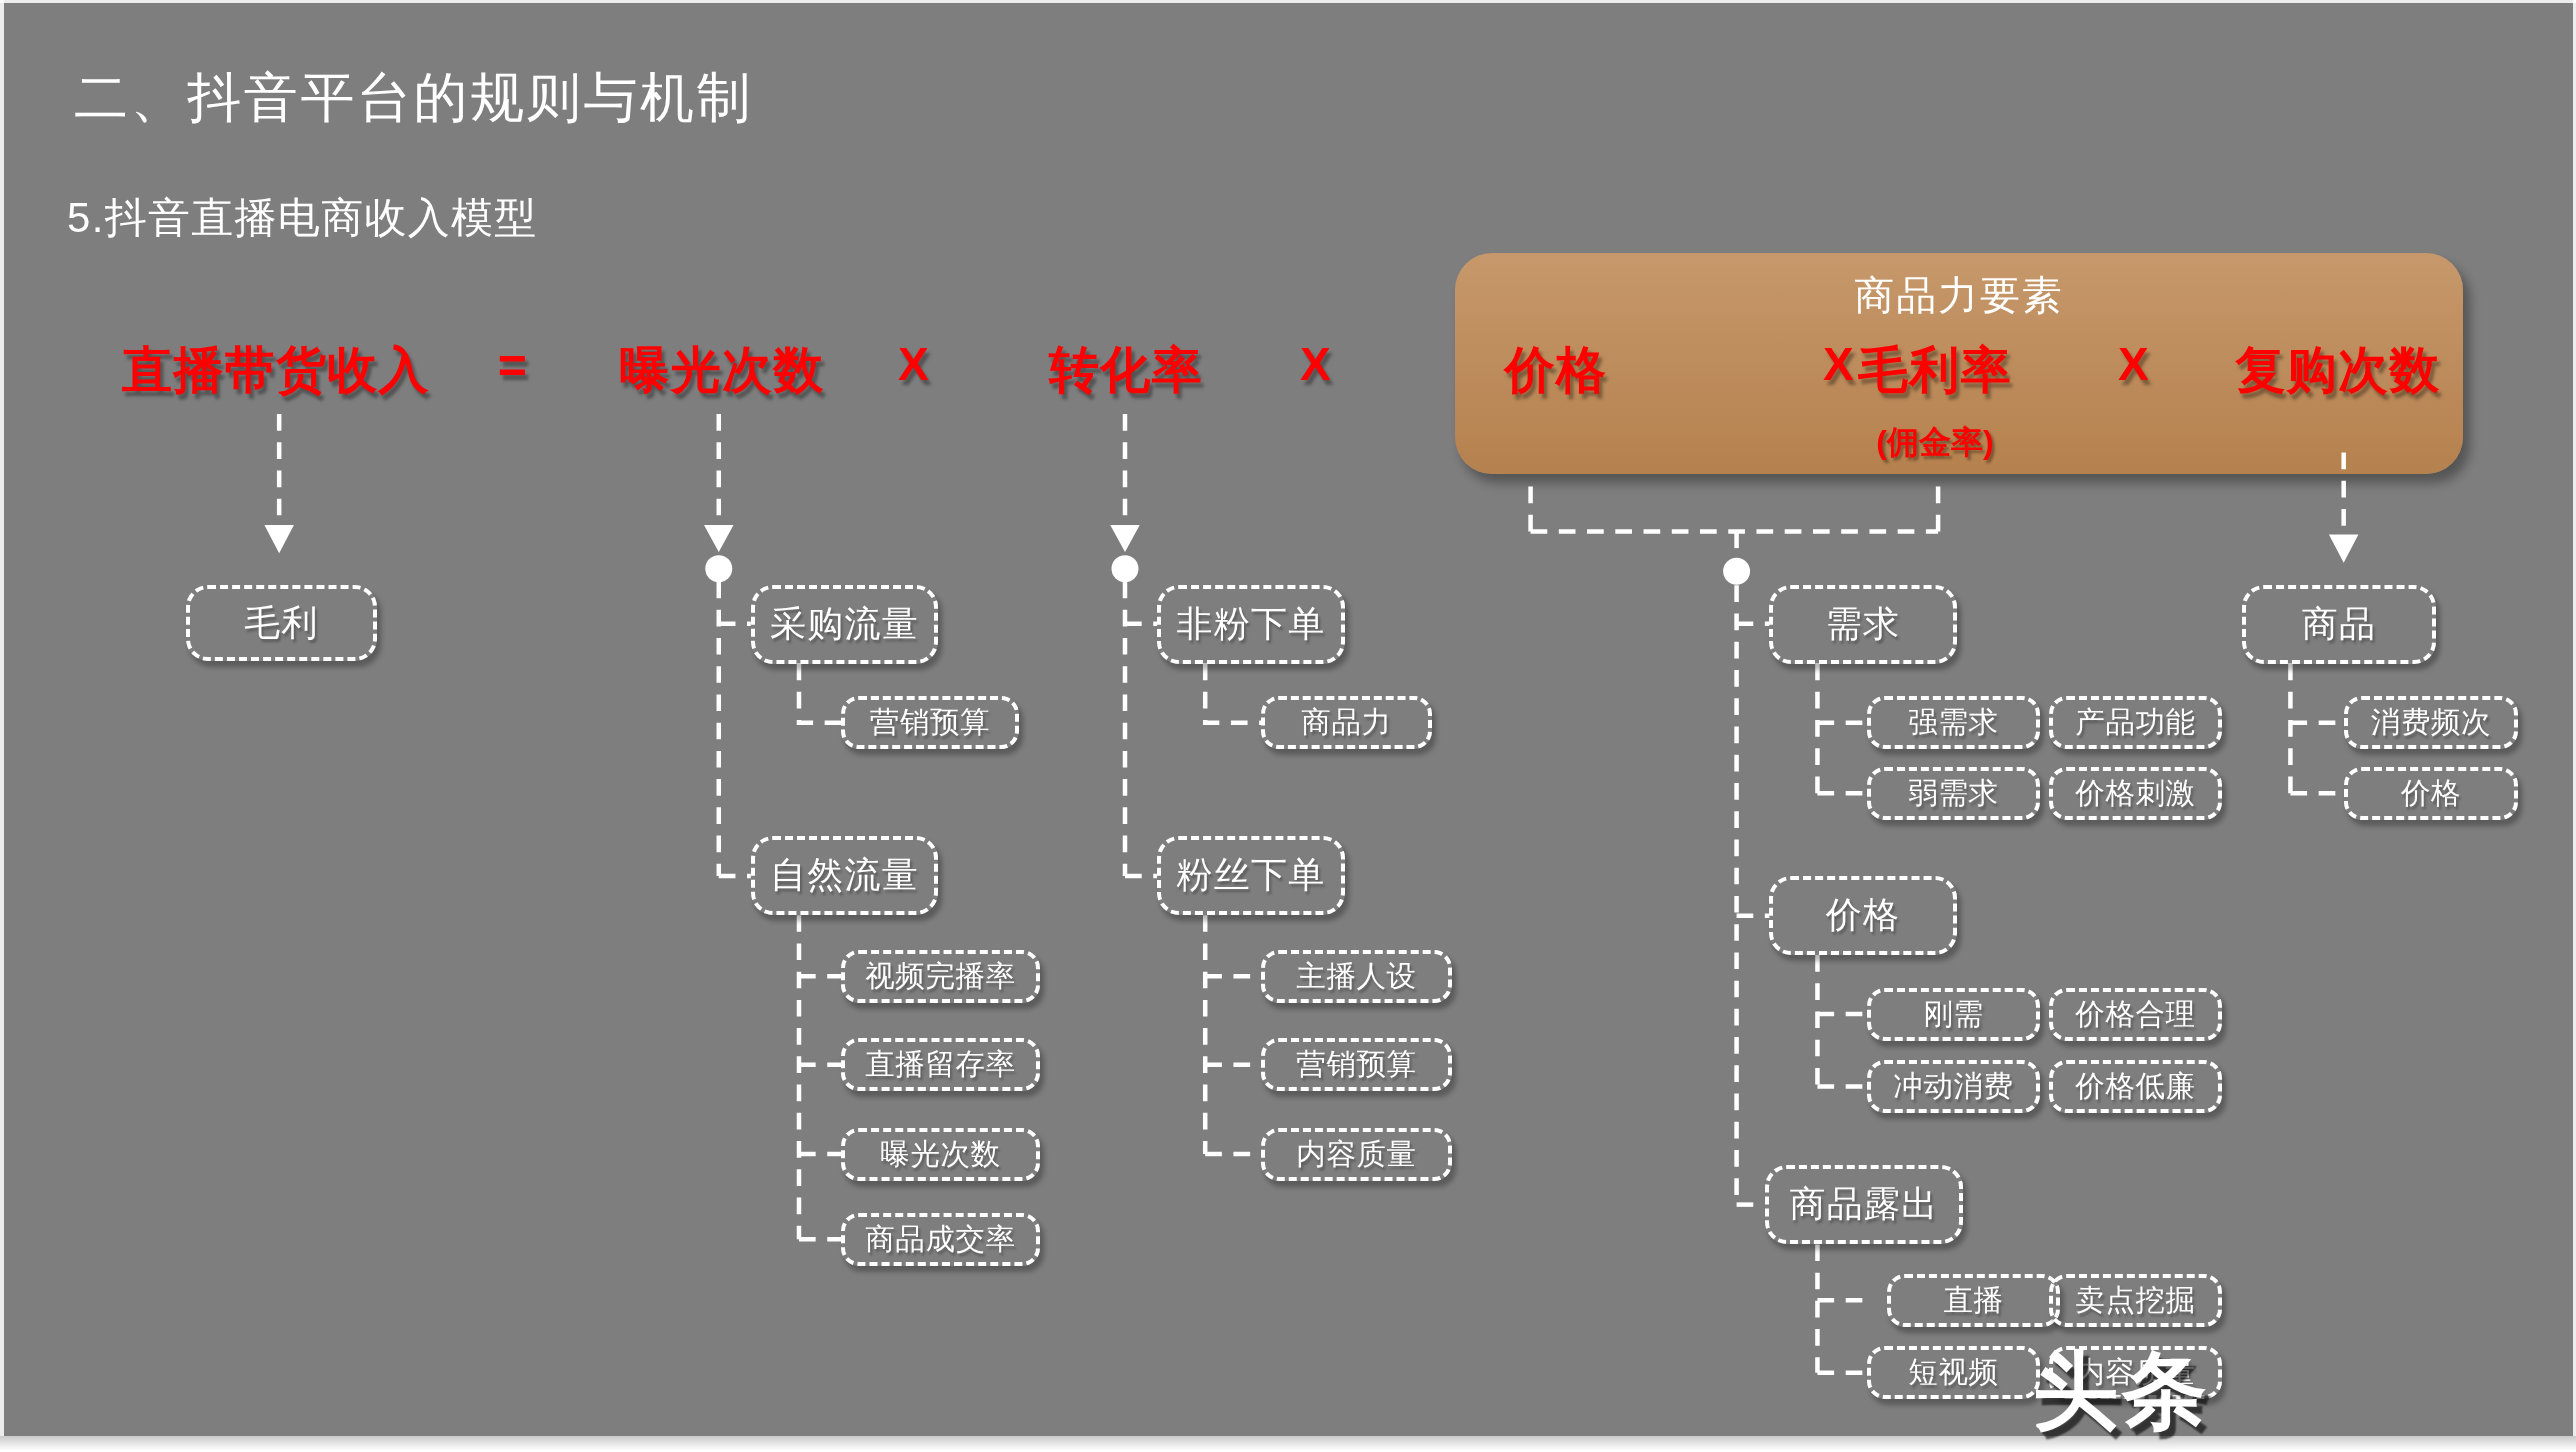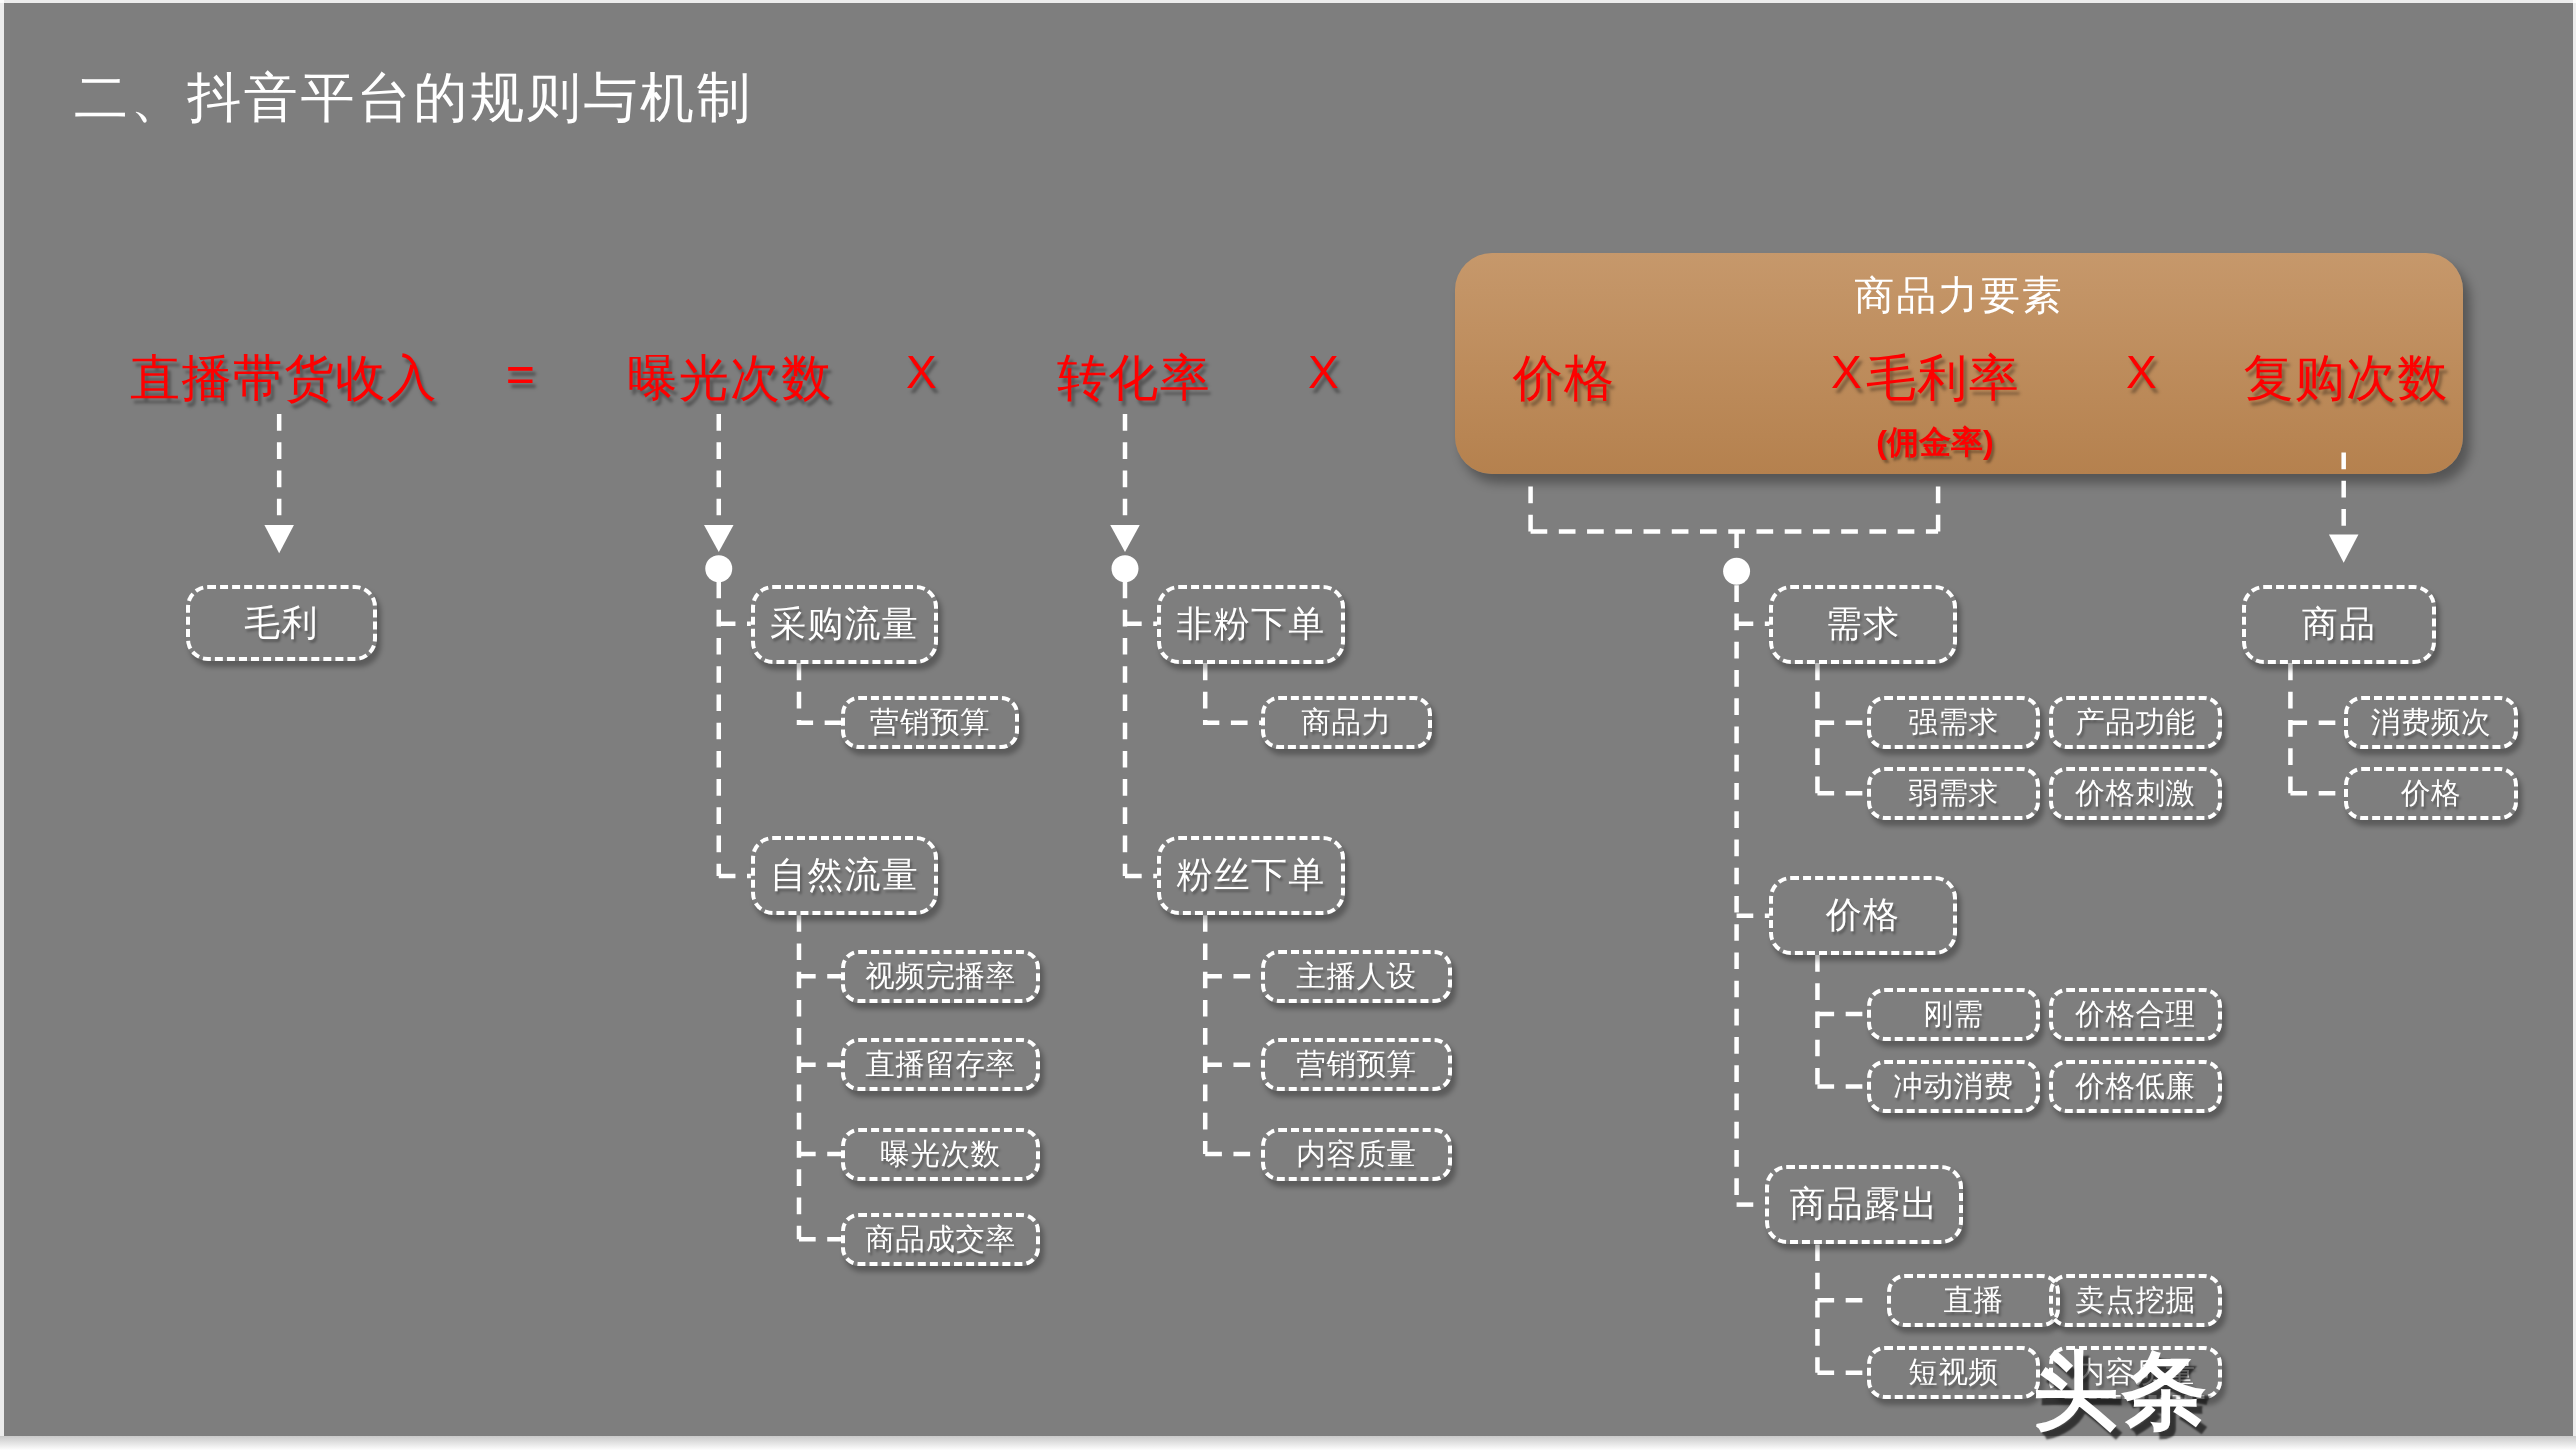--- a/index.html
+++ b/index.html
@@ -10,23 +10,23 @@
   }
   .edge{position:absolute;background:rgba(255,255,255,0.85);}
   #edge-top{top:0;left:0;width:100%;height:3.2px;}
   #edge-left{top:0;left:0;width:3.9px;height:100%;}
   #edge-right{top:0;right:0;width:3.2px;height:100%;}
   #bottom-band{position:absolute;left:0;bottom:0;width:100%;height:16.7px;
     background:linear-gradient(180deg,#c9c9c9 0%,#ffffff 85%);}
   .title{position:absolute;color:#ffffff;white-space:nowrap;}
   #main-title{left:74px;top:62px;font-size:54px;letter-spacing:2.6px;}
   #sub-title{left:67px;top:190px;font-size:42px;letter-spacing:1.3px;}
-  .red{position:absolute;top:345px;transform:translateX(-50%);
-    color:#FE0000;font-size:50px;font-weight:normal;white-space:nowrap;
-    text-shadow:3.2px 4.5px 3.2px rgba(0,0,0,0.35);letter-spacing:1.3px;margin-left:8px;}
+  .red{position:absolute;top:337px;transform:translateX(-50%);
+    color:#FE0000;font-size:50px;font-weight:bold;white-space:nowrap;
+    text-shadow:3.2px 4.5px 3.2px rgba(0,0,0,0.35);letter-spacing:1.3px;}
   .red-x{font-size:46px;}
   #commission-note{position:absolute;top:421px;left:1935px;transform:translateX(-50%);
     color:#FE0000;font-size:32px;font-weight:bold;text-shadow:2.6px 3.2px 2.6px rgba(0,0,0,0.35);}
   #product-panel{
     position:absolute;left:1455px;top:253px;width:1008px;height:221px;
     border-radius:37px;
     background:linear-gradient(180deg,#C6986B 0%,#B5814E 100%);
     box-shadow:6.4px 9px 10.3px rgba(0,0,0,0.33);
   }
   #panel-title{position:absolute;left:1959px;top:268px;transform:translateX(-50%);
@@ -51,20 +51,21 @@
 <body>
 
 <div id="slide">
 
   <div class="edge" id="edge-top"></div>
   <div class="edge" id="edge-left"></div>
   <div class="edge" id="edge-right"></div>
   <div id="bottom-band"></div>
 
   <div class="title" id="main-title">二、抖音平台的规则与机制</div>
+  <div class="title" id="sub-title">5.抖音直播电商收入模型</div>
 
   <div id="product-panel"></div>
   <div id="panel-title">商品力要素</div>
 
   <svg id="connector-svg" width="2576" height="1453" viewBox="0 0 4014 2264">
     <g stroke="#FFFFFF" stroke-width="7" fill="none" stroke-dasharray="26 18">
 
       <path d="M435,645 V818"></path>
       <path d="M1120,645 V818"></path>
       <path d="M1753,645 V818"></path>

